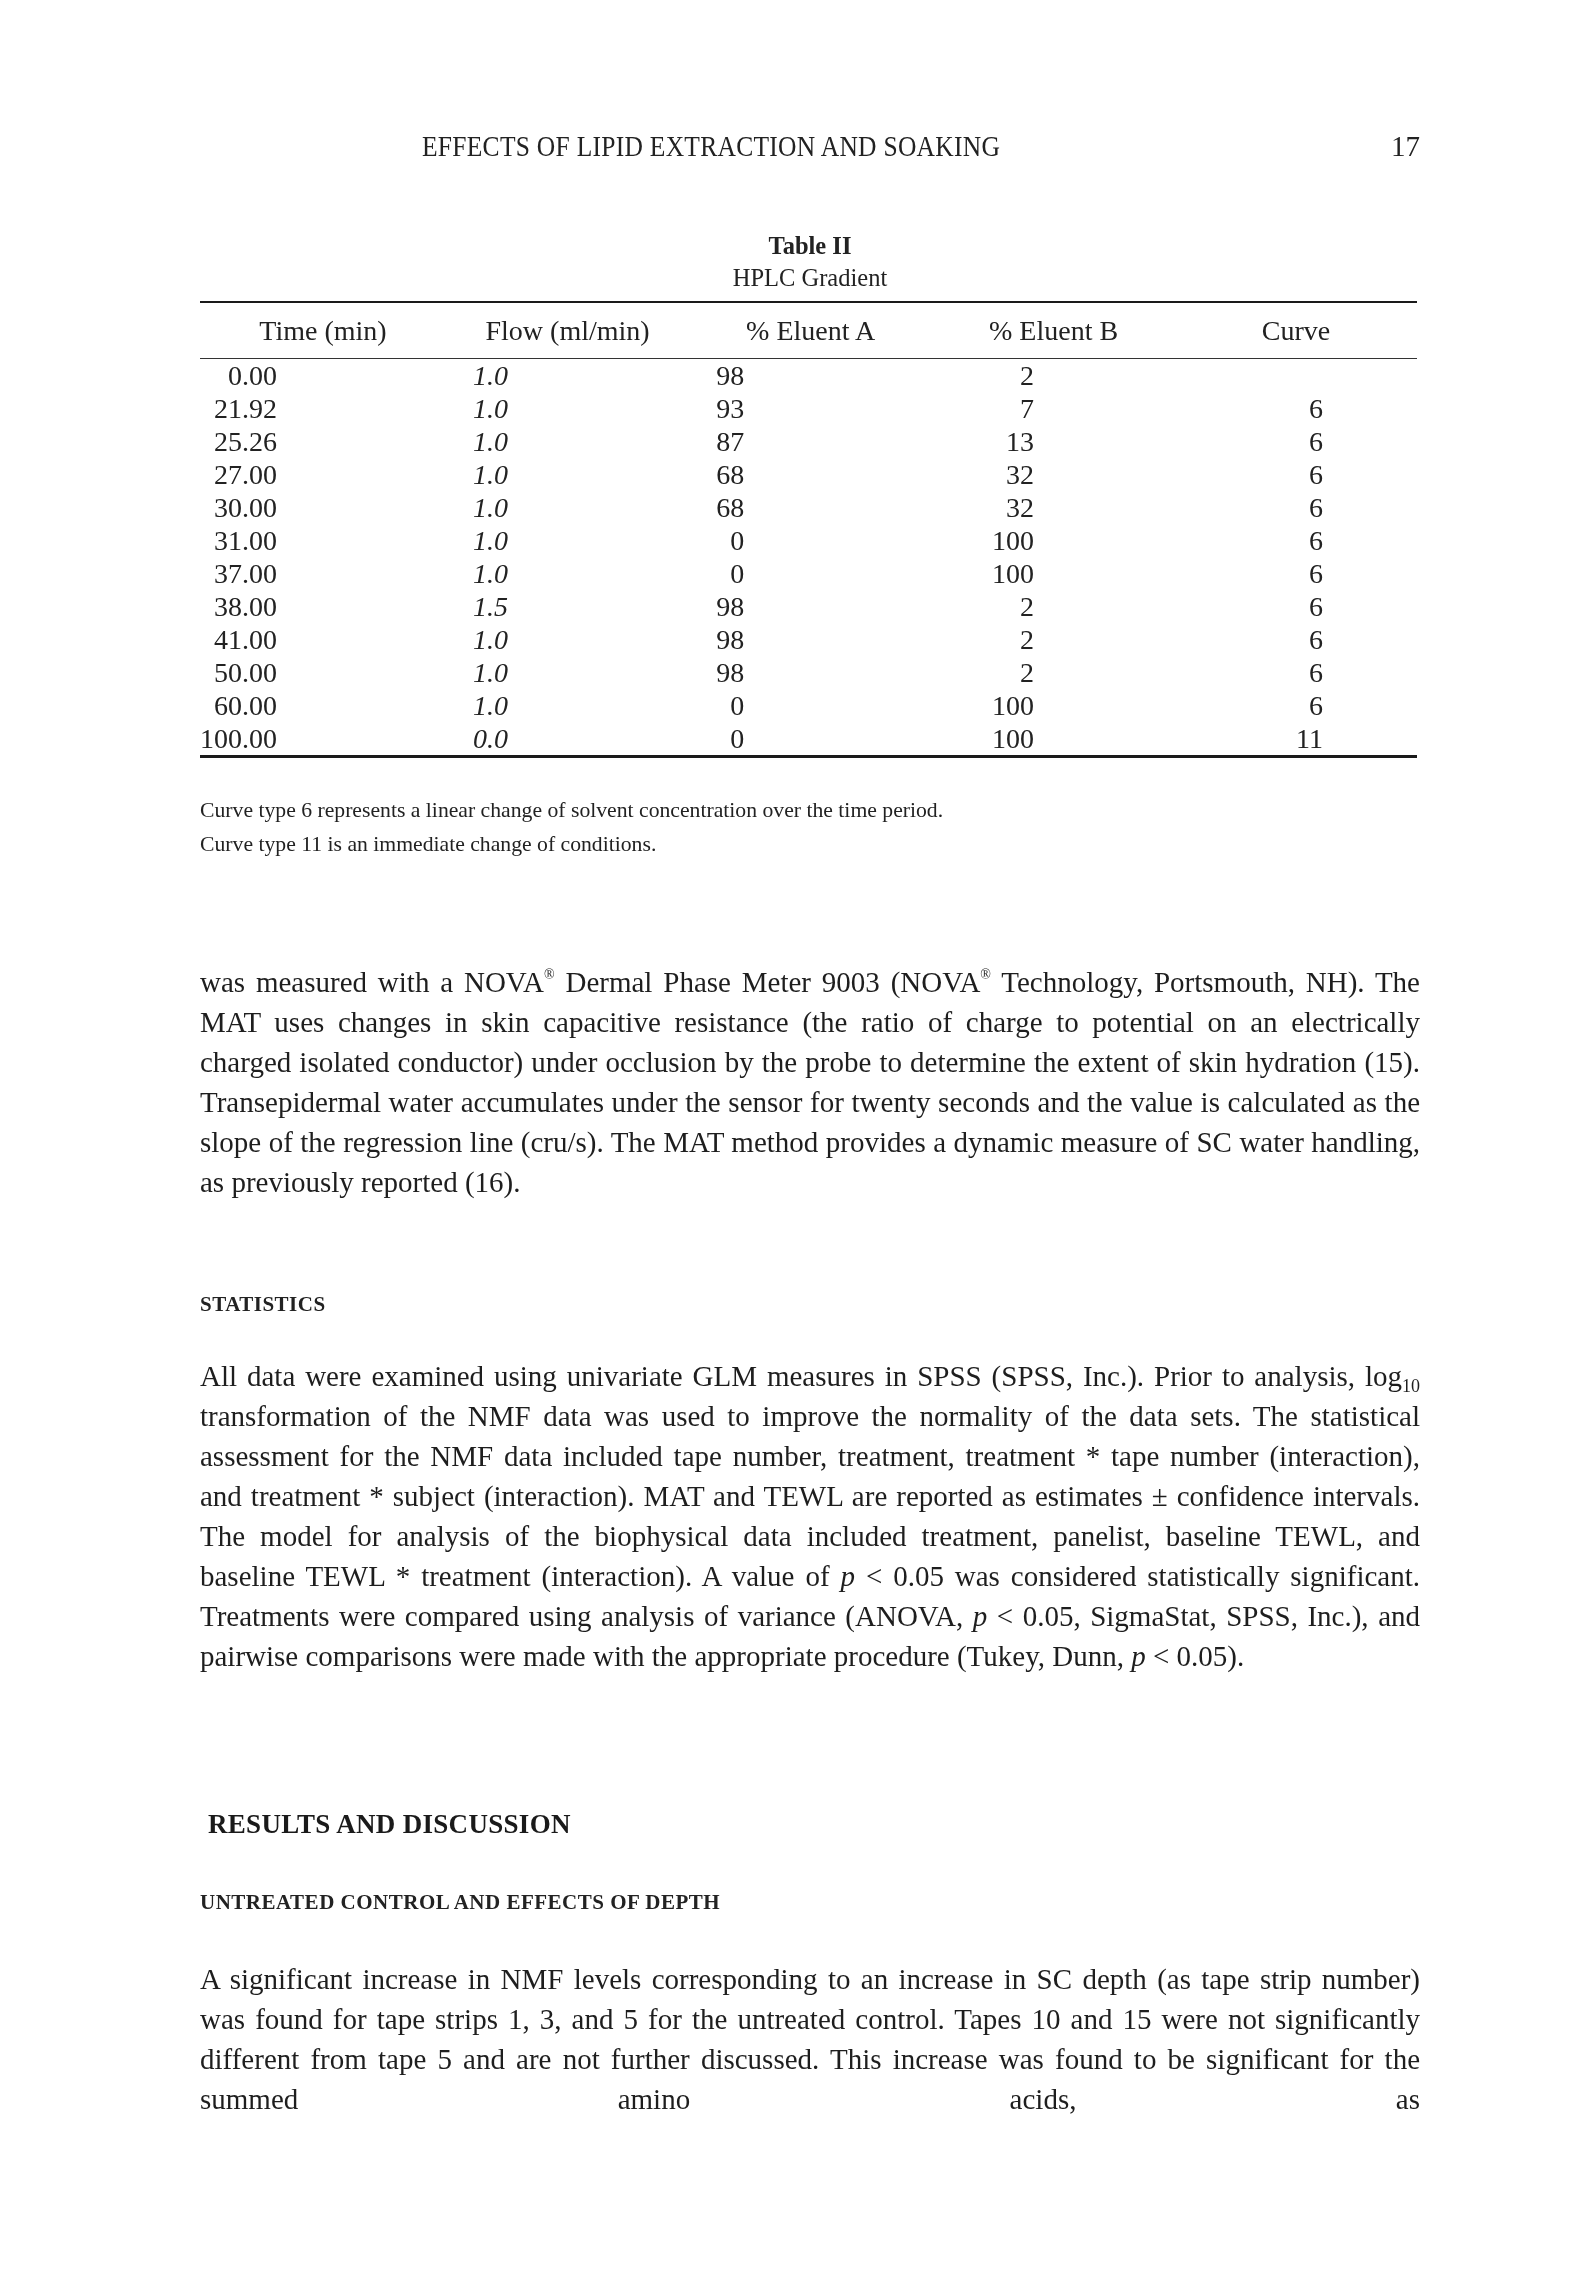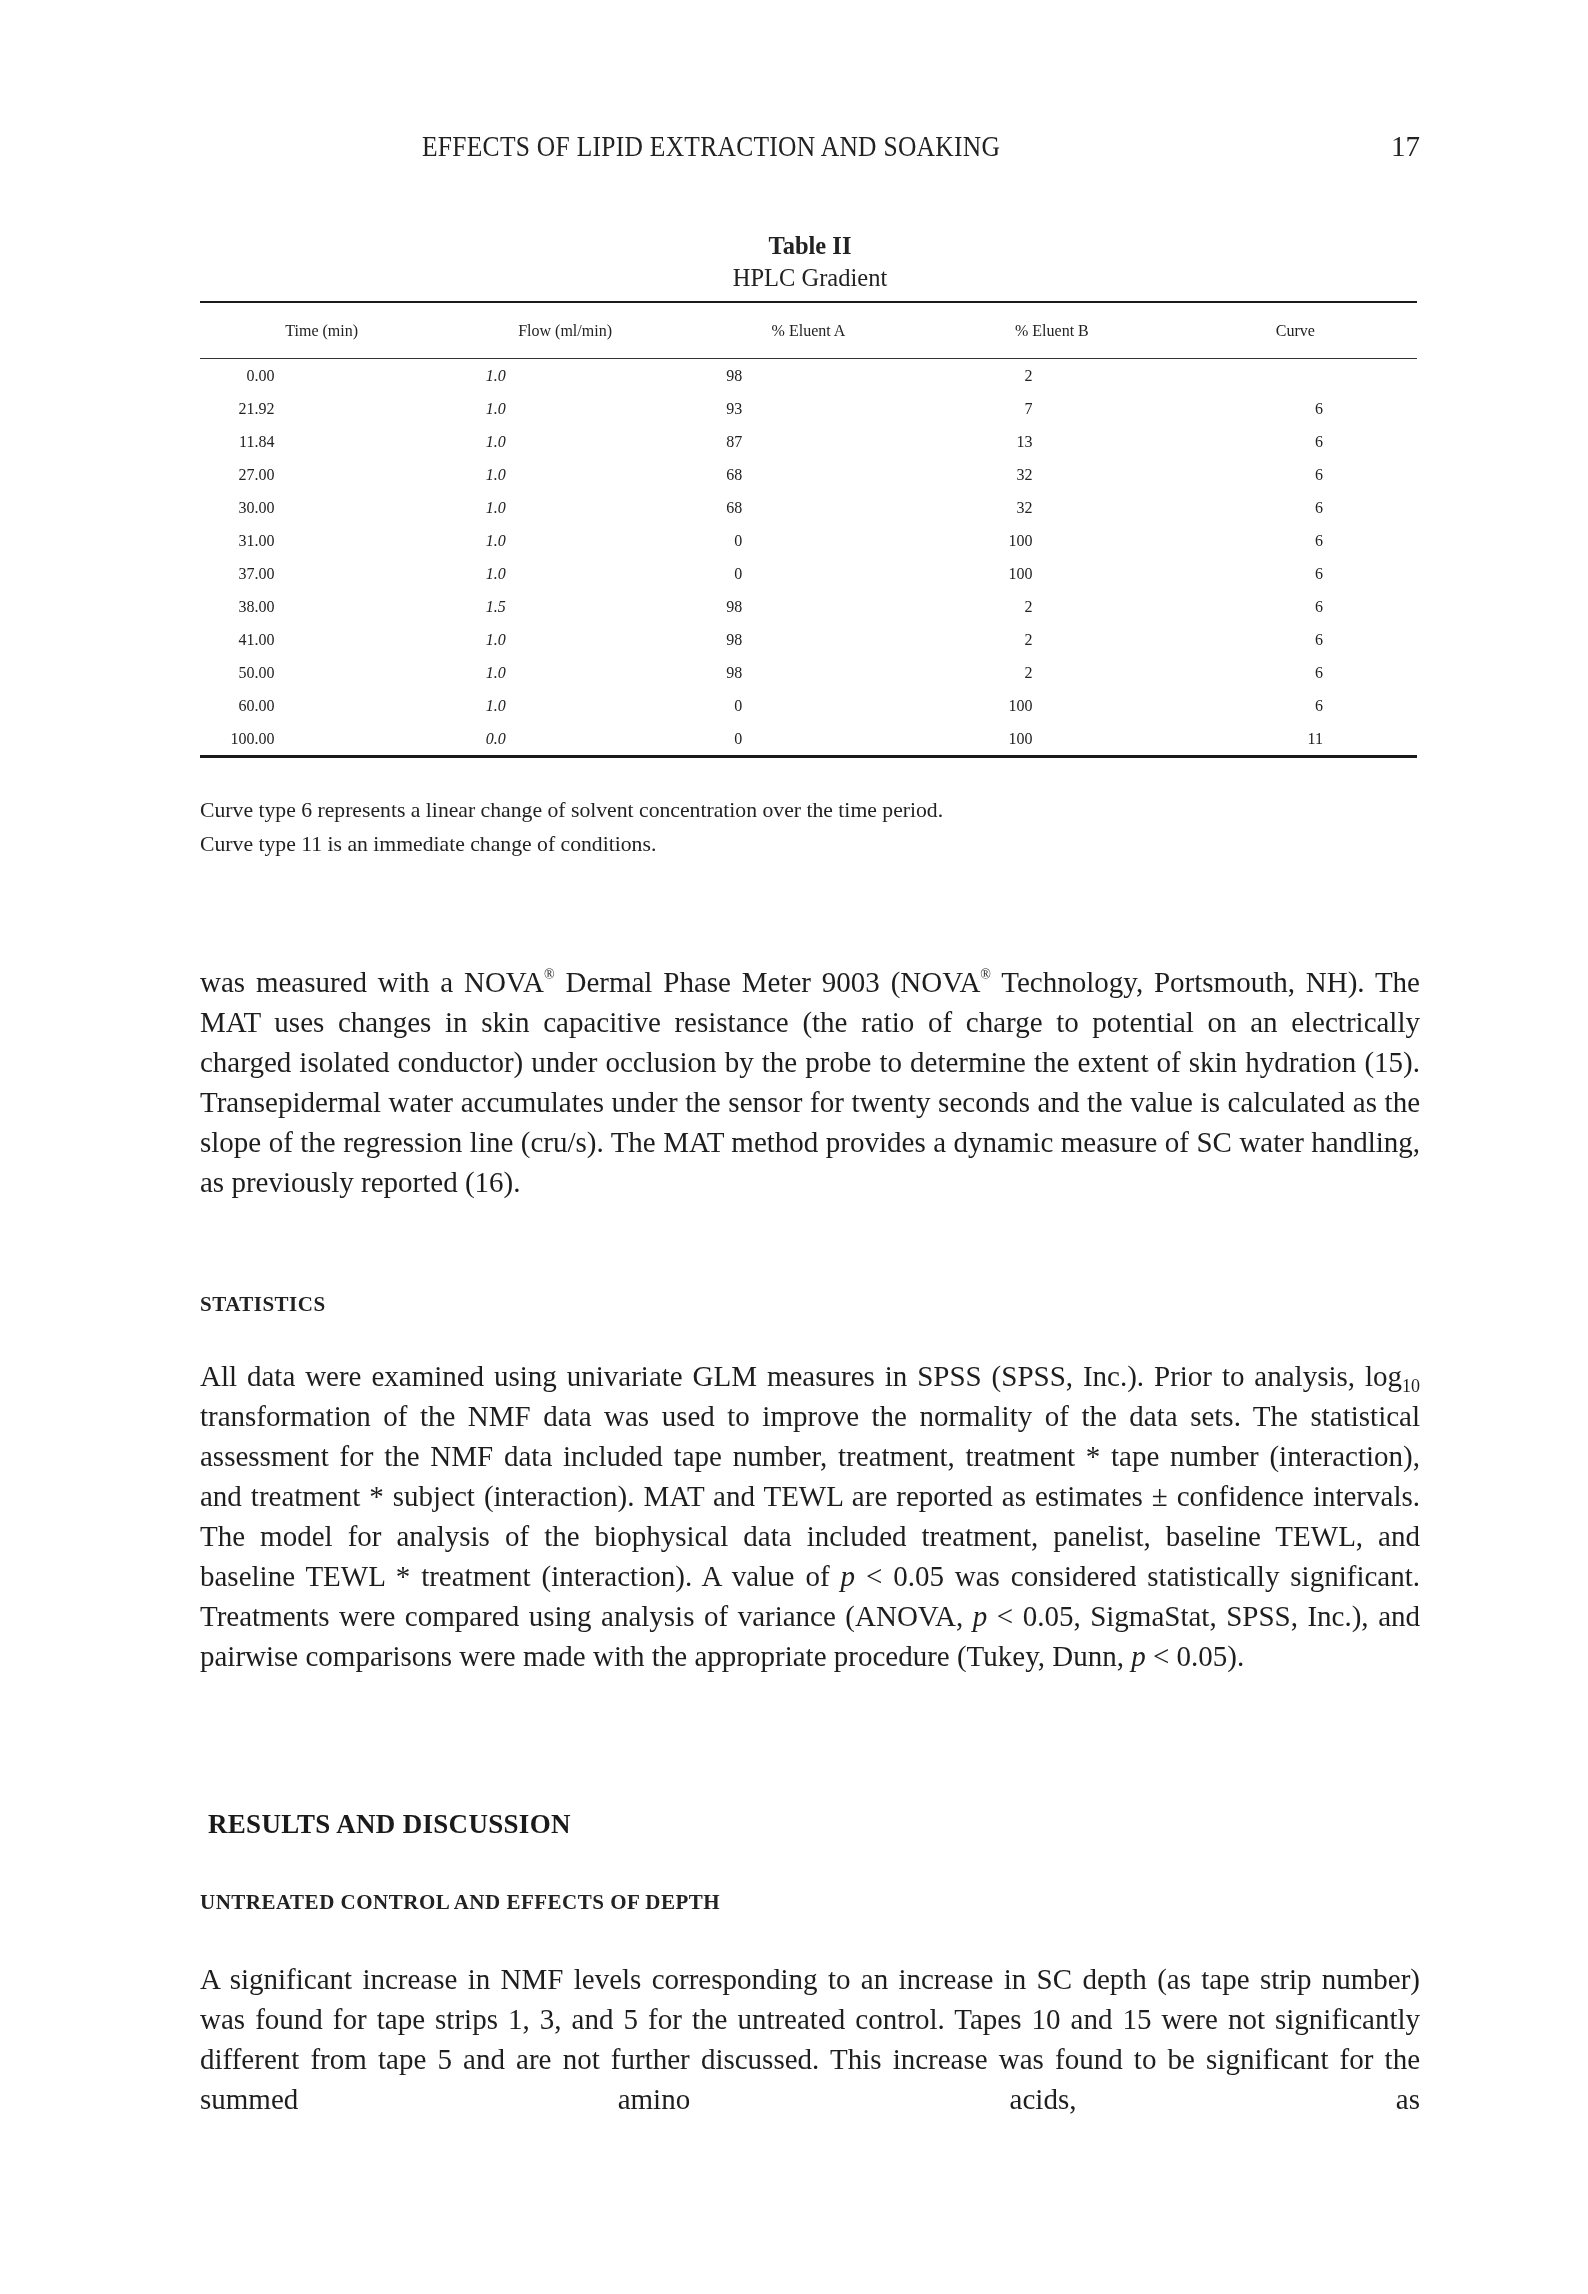--- a/index.html
+++ b/index.html
@@ -66,21 +66,21 @@
       line-height: 32px;
       color: #222;
     }
     
     .hplc-table {
       position: absolute;
       top: 301px;
       left: 0;
       width: 1217px;
       border-collapse: collapse;
-      font-size: 16px;
+      font-size: 28px;
       color: #222;
     }
     .hplc-table thead tr {
       border-top: 2.8px solid #1a1a1a;
       border-bottom: 1.9px solid #333;
     }
     .hplc-table tbody tr:last-child {
       border-bottom: 3.8px solid #1a1a1a;
     }
     .hplc-table th {
@@ -220,21 +220,21 @@
           <td class="c-curve"></td>
         </tr>
         <tr>
           <td class="c-time">21.92</td>
           <td class="c-flow">1.0</td>
           <td class="c-a">93</td>
           <td class="c-b">7</td>
           <td class="c-curve">6</td>
         </tr>
         <tr>
-          <td class="c-time">11.84</td>
+          <td class="c-time">25.26</td>
           <td class="c-flow">1.0</td>
           <td class="c-a">87</td>
           <td class="c-b">13</td>
           <td class="c-curve">6</td>
         </tr>
         <tr>
           <td class="c-time">27.00</td>
           <td class="c-flow">1.0</td>
           <td class="c-a">68</td>
           <td class="c-b">32</td>

